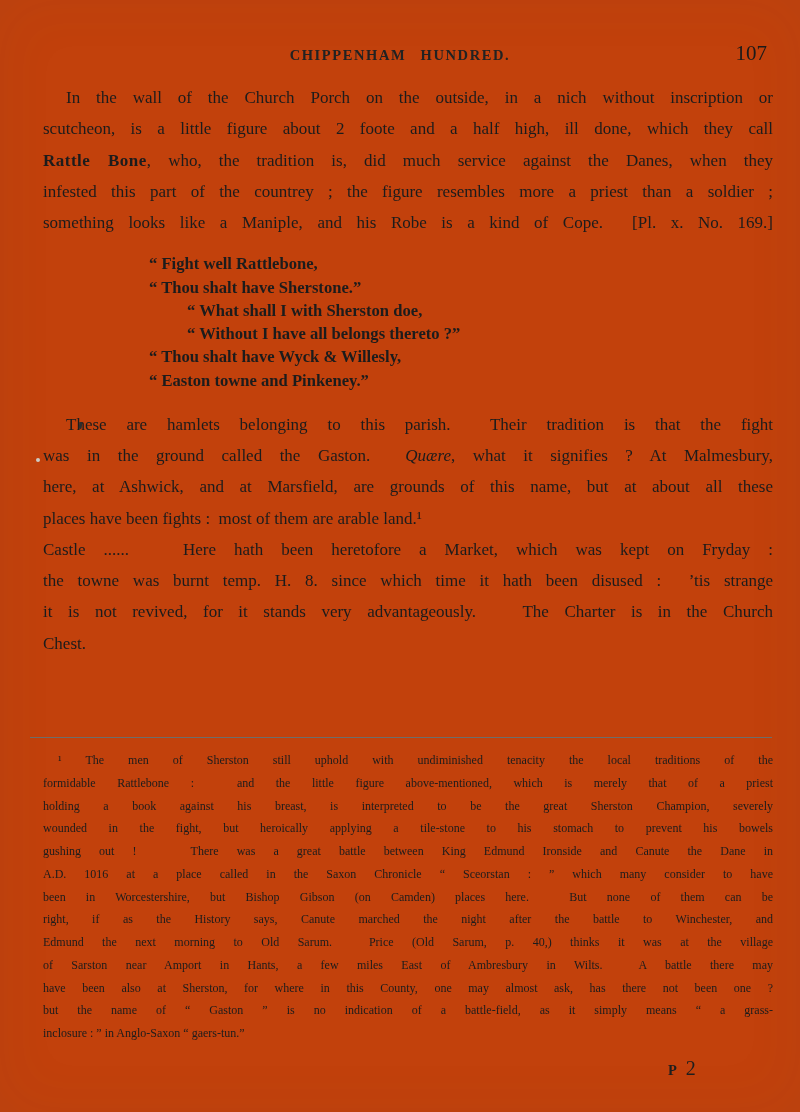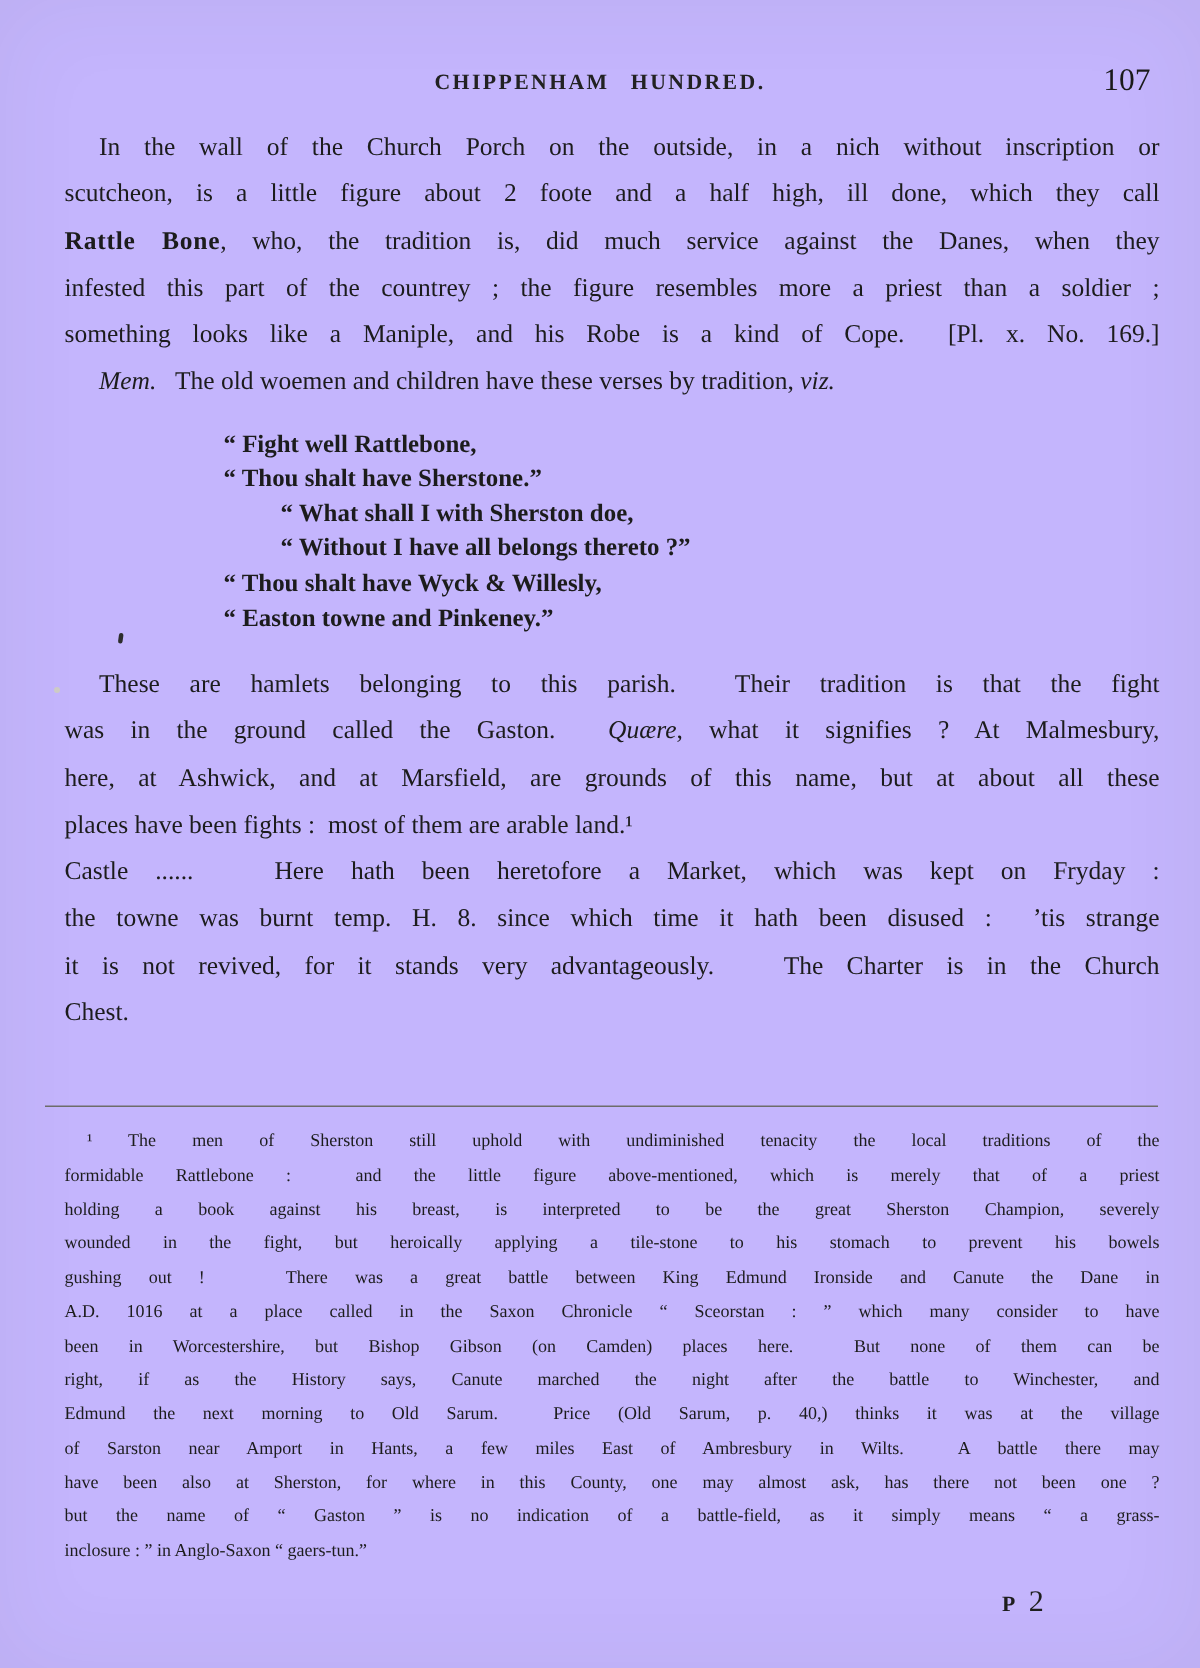--- a/index.html
+++ b/index.html
@@ -1,20 +1,20 @@
 <!DOCTYPE html>
 <html><head>
 <meta charset="utf-8">
 <style>
   html,body{margin:0;padding:0;background:#e9e7e2;}
   .page{
     position:relative;
     width:800px;height:1112px;
     margin:0 auto;
-    background:#c4b5fd;
+    background:#c2410c;
     box-shadow:inset 0 0 60px rgba(90,85,70,0.07);
     color:#1c1c1c;
     font-family:"Liberation Serif","DejaVu Serif",serif;
     overflow:hidden;
   }
   .header-title{
     position:absolute;top:47px;left:0;right:0;
     text-align:center;
     font-size:14.5px;font-weight:bold;
     letter-spacing:1.6px;word-spacing:9px;
@@ -80,23 +80,20 @@
   <div class="page-number">107</div>
 
   <div class="body-text">
     <div class="para">
         <div class="line ind"><span>In the wall of the Church Porch on the outside, in a nich without inscription or</span></div>
         <div class="line"><span>scutcheon, is a little figure about 2 foote and a half high, ill done, which they call</span></div>
         <div class="line"><span class="bl">Rattle Bone</span><span>, who, the tradition is, did much service against the Danes, when they</span></div>
         <div class="line"><span>infested this part of the countrey ; the figure resembles more a priest than a soldier ;</span></div>
         <div class="line"><span>something looks like a Maniple, and his Robe is a kind of Cope.  [Pl. x. No. 169.]</span></div>
       </div>
-    <div class="para">
-        <div class="line nj ind"><span class="i">Mem.</span><span>   The old woemen and children have these verses by tradition, </span><span class="i">viz.</span></div>
-      </div>
     <div class="verse">
         <div class="line nj"><span>“ Fight well Rattlebone,</span></div>
         <div class="line nj"><span>“ Thou shalt have Sherstone.”</span></div>
         <div class="line nj ind"><span>“ What shall I with Sherston doe,</span></div>
         <div class="line nj ind"><span>“ Without I have all belongs thereto ?”</span></div>
         <div class="line nj"><span>“ Thou shalt have Wyck &amp; Willesly,</span></div>
         <div class="line nj"><span>“ Easton towne and Pinkeney.”</span></div>
       </div>
     <div class="para p3">
         <div class="line ind"><span>These are hamlets belonging to this parish.  Their tradition is that the fight</span></div>

